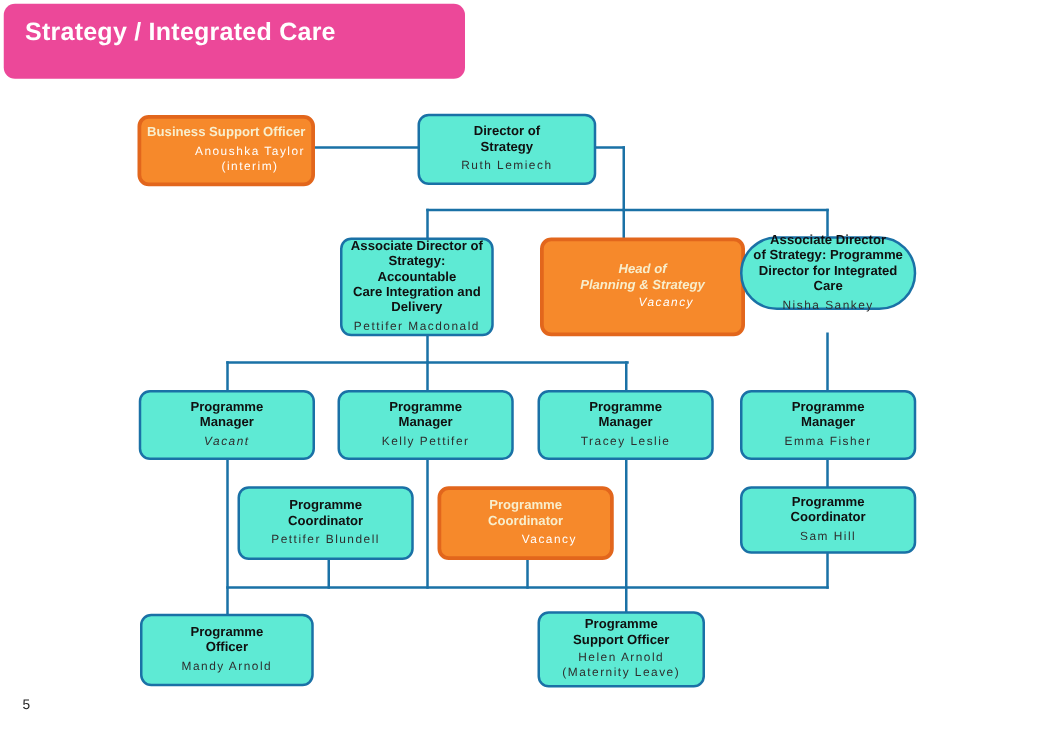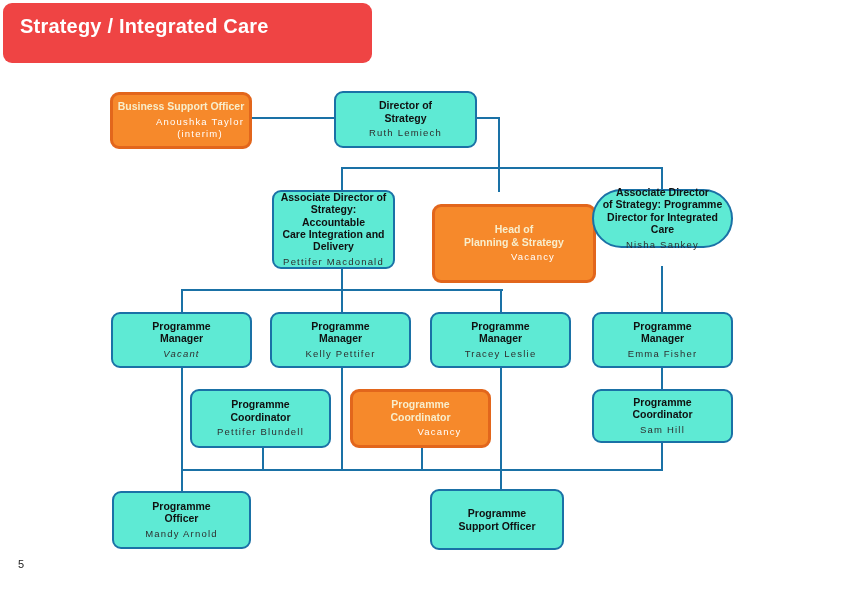--- a/index.html
+++ b/index.html
@@ -4,21 +4,21 @@
 <style>
   html,body{margin:0;padding:0;}
   body{
     width:842px;height:596px;position:relative;background:#ffffff;
     font-family:"Liberation Sans", sans-serif;overflow:hidden;
   }
   .stage{position:absolute;left:0;top:0;width:842px;height:596px;}
 
   .header{
     position:absolute;left:3px;top:3px;width:369px;height:60px;
-    background:#ef4444;border-radius:9px;z-index:3;
+    background:#ec4899;border-radius:9px;z-index:3;
     color:#ffffff;font-weight:bold;font-size:20px;
     padding:12px 0 0 17px;box-sizing:border-box;letter-spacing:0.2px;
   }
 
   .line{position:absolute;background:#1A71A6;z-index:1;}
   .hline{height:2px;}
   .vline{width:2px;}
 
   .node{
     position:absolute;z-index:2;box-sizing:border-box;
@@ -82,21 +82,21 @@
     <div class="name">Ruth Lemiech</div>
   </div>
 
   <div class="node" style="left:272px;top:190px;width:123px;height:79px;">
     <div class="title">Associate Director of
 Strategy: Accountable
 Care Integration and
 Delivery</div>
     <div class="name">Pettifer Macdonald</div>
   </div>
-  <div class="node orange" style="left:432px;top:204px;width:164px;height:79px;">
+  <div class="node orange" style="left:432px;top:190px;width:164px;height:79px;font-style:italic;">
     <div class="title">Head of
 Planning &amp; Strategy</div>
     <div class="name">Vacancy</div>
   </div>
   <div class="node" style="left:592px;top:189px;width:141px;height:59px;border-radius:30px;">
     <div class="title">Associate Director
 of Strategy: Programme
 Director for Integrated
 Care</div>
     <div class="name">Nisha Sankey</div>
@@ -140,17 +140,19 @@
   </div>
 
   <div class="node" style="left:112px;top:491px;width:139px;height:58px;">
     <div class="title">Programme
 Officer</div>
     <div class="name">Mandy Arnold</div>
   </div>
   <div class="node" style="left:430px;top:489px;width:134px;height:61px;">
     <div class="title">Programme
 Support Officer</div>
+    <div class="name">Helen Arnold
+(Maternity Leave)</div>
   </div>
 
   <div class="page-number">5</div>
 
 </div>
 
 </body></html>

